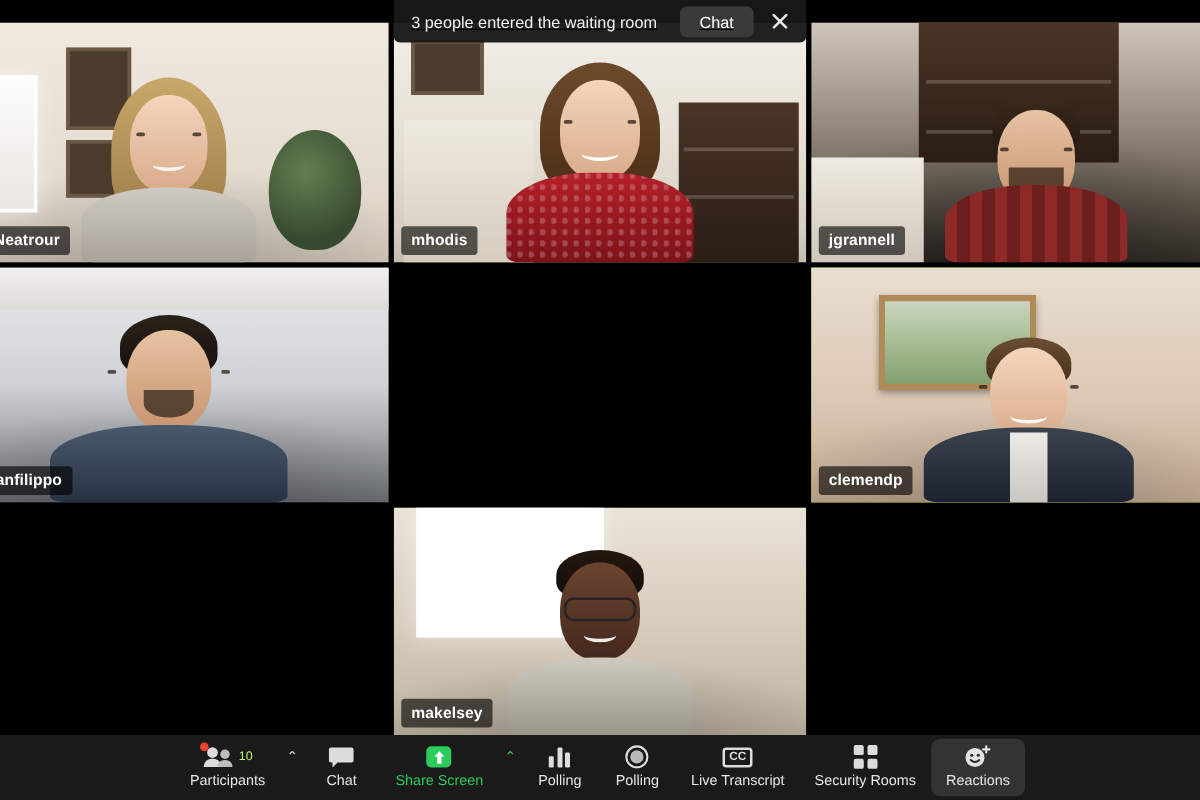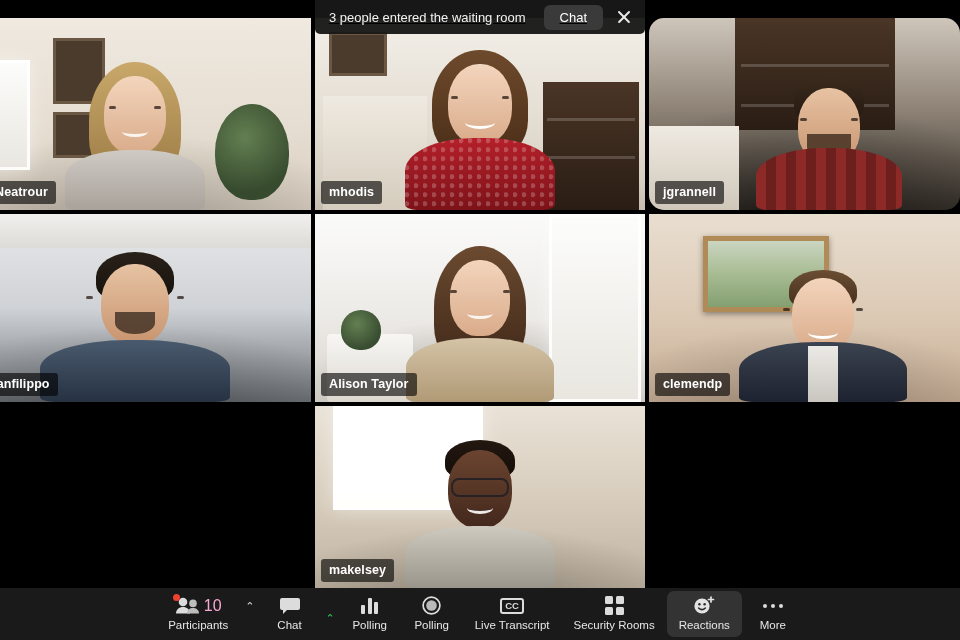--- a/index.html
+++ b/index.html
@@ -113,21 +113,21 @@
   .tb-item.highlight { background:#333333; }
   .tb-label { color:#e6e6e6; font-size:11.5px; line-height:1; white-space:nowrap; }
   .tb-item.accent .tb-label { color:#2bcb5c; }
   .tb-ico { height:19px; display:flex; align-items:center; justify-content:center; position:relative; }
   .tb-wrap { display:flex; align-items:flex-start; }
   .caret {
     color:#d8d8d8; font-size:11px; line-height:1; margin-left:1px;
     align-self:flex-start; margin-top:8px; padding:2px 4px; cursor:pointer;
   }
   .caret.green { color:#2bcb5c; }
-  .count { color:#f9a8d4; font-size:16px; margin-left:3px; }
+  .count { color:#bef264; font-size:10px; margin-left:3px; }
   .reddot {
     position:absolute; left:-2px; top:-2px; width:7px; height:7px;
     border-radius:50%; background:#ef4130;
   }
   .dots { display:flex; gap:4px; }
   .dots i { width:4px; height:4px; border-radius:50%; background:#dcdcdc; display:block; }
   .cc-box {
     border:2px solid #dcdcdc; border-radius:3px; color:#dcdcdc;
     font-size:9.5px; font-weight:700; padding:1px 3px; line-height:1.05;
   }
@@ -179,21 +179,21 @@
           <div class="eye" style="right:46px; top:46px;"></div>
           <div class="smile" style="top:66px; width:30px; height:13px; border-bottom-color:#fff;"></div>
           <div class="body" style="width:150px; height:72px; bottom:0;
                background:radial-gradient(circle at 20% 30%, rgba(255,255,255,.22) 0 2px, rgba(0,0,0,0) 3px) 0 0/9px 9px,
                           linear-gradient(180deg,#b5202a,#7d1219);"></div>
         </div>
       </div>
       <div class="name-tag">mhodis</div>
     </div>
 
-    <div class="tile" style="left:649px; top:18px; width:311px; height:192px;border-radius:15px;">
+    <div class="tile" style="left:649px; top:18px; width:311px; height:192px;">
       <div class="scene wallDark">
         <div class="cabinet" style="left:86px; top:0px; width:160px; height:112px;"></div>
         <div class="shelfline" style="left:92px; top:46px; width:148px;"></div>
         <div class="shelfline" style="left:92px; top:86px; width:148px;"></div>
         <div style="position:absolute; left:0; top:108px; width:90px; height:84px; background:linear-gradient(180deg,#efeae2,#cfc7ba);"></div>
         <div class="person" style="width:146px; height:132px; left:58%;">
           <div class="hair" style="width:70px; top:0px; height:44px; background:linear-gradient(180deg,#3a2a1c,#241810);"></div>
           <div class="head sk-m" style="width:62px; height:76px; top:10px;"></div>
           <div class="eye" style="left:44px; top:40px;"></div>
           <div class="eye" style="right:44px; top:40px;"></div>
@@ -216,37 +216,20 @@
           <div class="eye" style="left:46px; top:44px;"></div>
           <div class="eye" style="right:46px; top:44px;"></div>
           <div style="position:absolute; left:50%; transform:translateX(-50%); top:60px; width:40px; height:22px;
                       border-radius:0 0 50% 50%; background:rgba(40,28,20,.7);"></div>
           <div class="body" style="width:190px; height:62px; bottom:0; background:linear-gradient(180deg,#4a5a6e,#263242);"></div>
         </div>
       </div>
       <div class="name-tag clipped">stin Sanfilippo</div>
     </div>
 
-    <div class="tile" style="left:315px; top:214px; width:330px; height:188px;">
-      <div class="scene wallBright">
-        <div class="win" style="right:4px; top:0px; width:92px; height:188px;"></div>
-        <div style="position:absolute; left:12px; top:120px; width:86px; height:68px;
-                    background:linear-gradient(180deg,#f7f6f3,#dcd8d0); border-radius:4px;"></div>
-        <div class="plant" style="left:26px; top:96px; width:40px; height:40px;"></div>
-        <div class="person" style="width:148px; height:156px;">
-          <div class="hair" style="width:92px; top:0px; height:122px; background:linear-gradient(180deg,#6b4a30,#3f2818);"></div>
-          <div class="head sk-l" style="width:60px; height:76px; top:14px;"></div>
-          <div class="eye" style="left:44px; top:44px;"></div>
-          <div class="eye" style="right:44px; top:44px;"></div>
-          <div class="smile" style="top:62px; width:26px; height:11px;"></div>
-          <div class="body" style="width:148px; height:64px; bottom:0; background:linear-gradient(180deg,#d4c3a6,#b09a76);"></div>
-        </div>
-      </div>
-      <div class="name-tag">Alison Taylor</div>
-    </div>
 
     <div class="tile active-speaker" style="left:649px; top:214px; width:311px; height:188px;">
       <div class="scene wallWarm">
         <div class="art" style="left:54px; top:22px; width:126px; height:76px;"></div>
         <div class="person" style="width:168px; height:132px; left:56%;">
           <div class="hair" style="width:68px; top:0px; height:40px; background:linear-gradient(180deg,#6b4e33,#412c1a);"></div>
           <div class="head sk-l" style="width:62px; height:74px; top:8px;"></div>
           <div class="eye" style="left:44px; top:38px;"></div>
           <div class="eye" style="right:44px; top:38px;"></div>
           <div class="smile" style="top:56px; width:30px; height:13px; border-bottom-color:#fff;"></div>
@@ -303,20 +286,30 @@
     <div class="tb-item">
       <div class="tb-ico">
         <svg width="20" height="18" viewBox="0 0 20 18" aria-hidden="true">
           <path d="M2 1 H18 A2 2 0 0 1 20 3 V11 A2 2 0 0 1 18 13 H7 L3 17 V13 H2 A2 2 0 0 1 0 11 V3 A2 2 0 0 1 2 1 Z" fill="#dcdcdc"></path>
         </svg>
       </div>
       <div class="tb-label">Chat</div>
     </div>
 
     <div class="tb-wrap">
+      <div class="tb-item accent">
+        <div class="tb-ico">
+          <span class="share-sq">
+            <svg width="11" height="12" viewBox="0 0 11 12" aria-hidden="true">
+              <path d="M5.5 1 L9.5 5.2 H7.2 V11 H3.8 V5.2 H1.5 Z" fill="#ffffff"></path>
+            </svg>
+          </span>
+        </div>
+        <div class="tb-label">Share Screen</div>
+      </div>
       <span class="caret green">⌃</span>
     </div>
 
     <div class="tb-item">
       <div class="tb-ico">
         <span class="bars">
           <i style="height:9px;"></i>
             <i style="height:16px;"></i>
             <i style="height:12px;"></i>
         </span>
@@ -359,25 +352,15 @@
           <circle cx="9" cy="10" r="7.6" fill="#e3e3e3"></circle>
           <circle cx="6.4" cy="8.2" r="1.25" fill="#2a2a2a"></circle>
           <circle cx="11.6" cy="8.2" r="1.25" fill="#2a2a2a"></circle>
           <path d="M5.6 12 Q9 15.2 12.4 12" stroke="#2a2a2a" stroke-width="1.5" fill="none" stroke-linecap="round"></path>
           <path d="M18 1 V6 M15.5 3.5 H20.5" stroke="#e3e3e3" stroke-width="1.7" stroke-linecap="round"></path>
         </svg>
       </div>
       <div class="tb-label">Reactions</div>
     </div>
 
-    <div class="tb-item">
-      <div class="tb-ico">
-        <span class="dots">
-            <i></i>
-            <i></i>
-            <i></i>
-          </span>
-      </div>
-      <div class="tb-label">More</div>
-    </div>
 
   </div>
 </div>
 
 </body></html>

